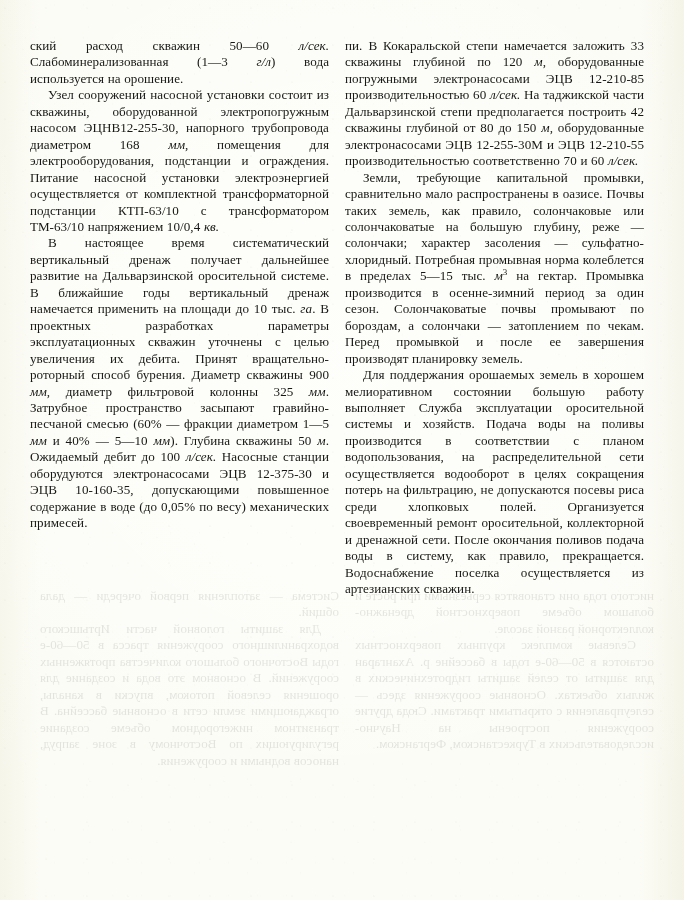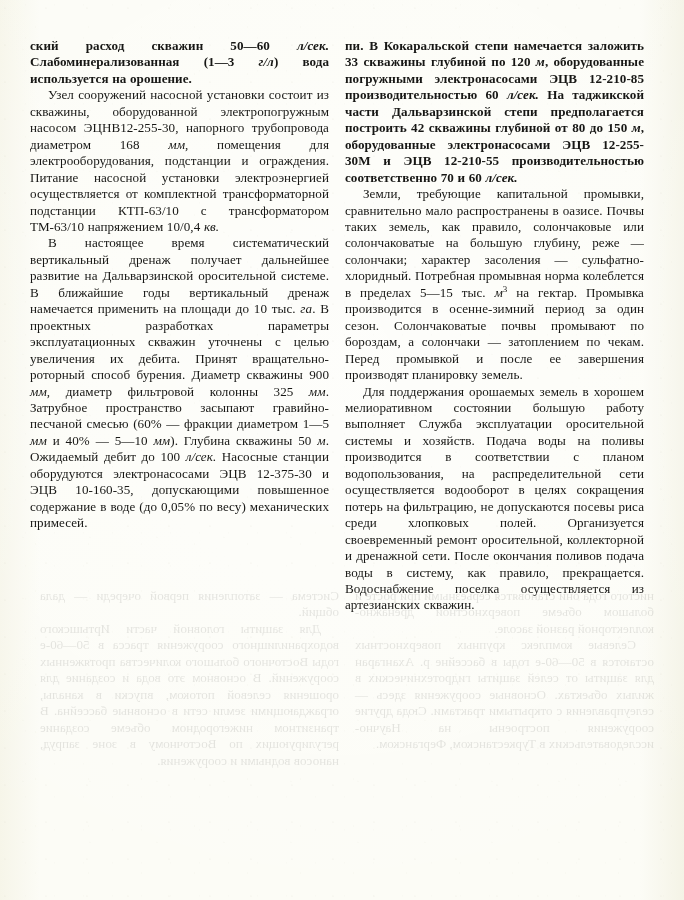--- a/index.html
+++ b/index.html
@@ -45,21 +45,20 @@
     font-size: 13.1px;
     line-height: 16.45px;
     color: #171715;
     letter-spacing: 0.05px;
     word-spacing: 0.3px;
     text-indent: 18px;
     -webkit-font-smoothing: none;
   }
   p.para.cont {
     text-indent: 0;
-    font-weight: bold;
   }
   p.para i { font-style: italic; }
   p.para sup {
     font-size: 9px;
     vertical-align: super;
     line-height: 0;
   }
 
   
   #bleed {

